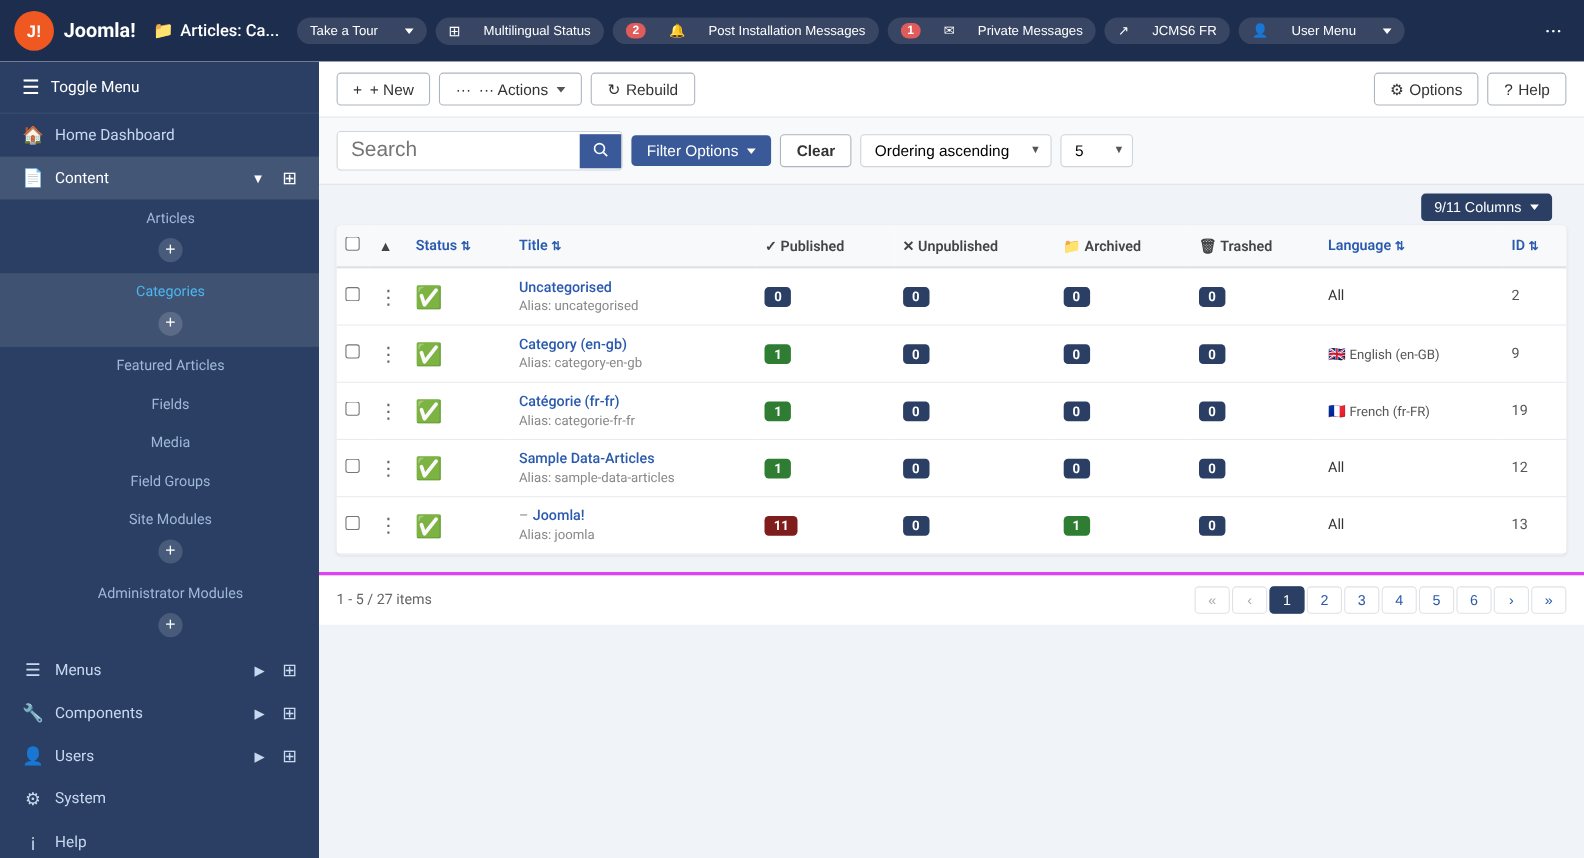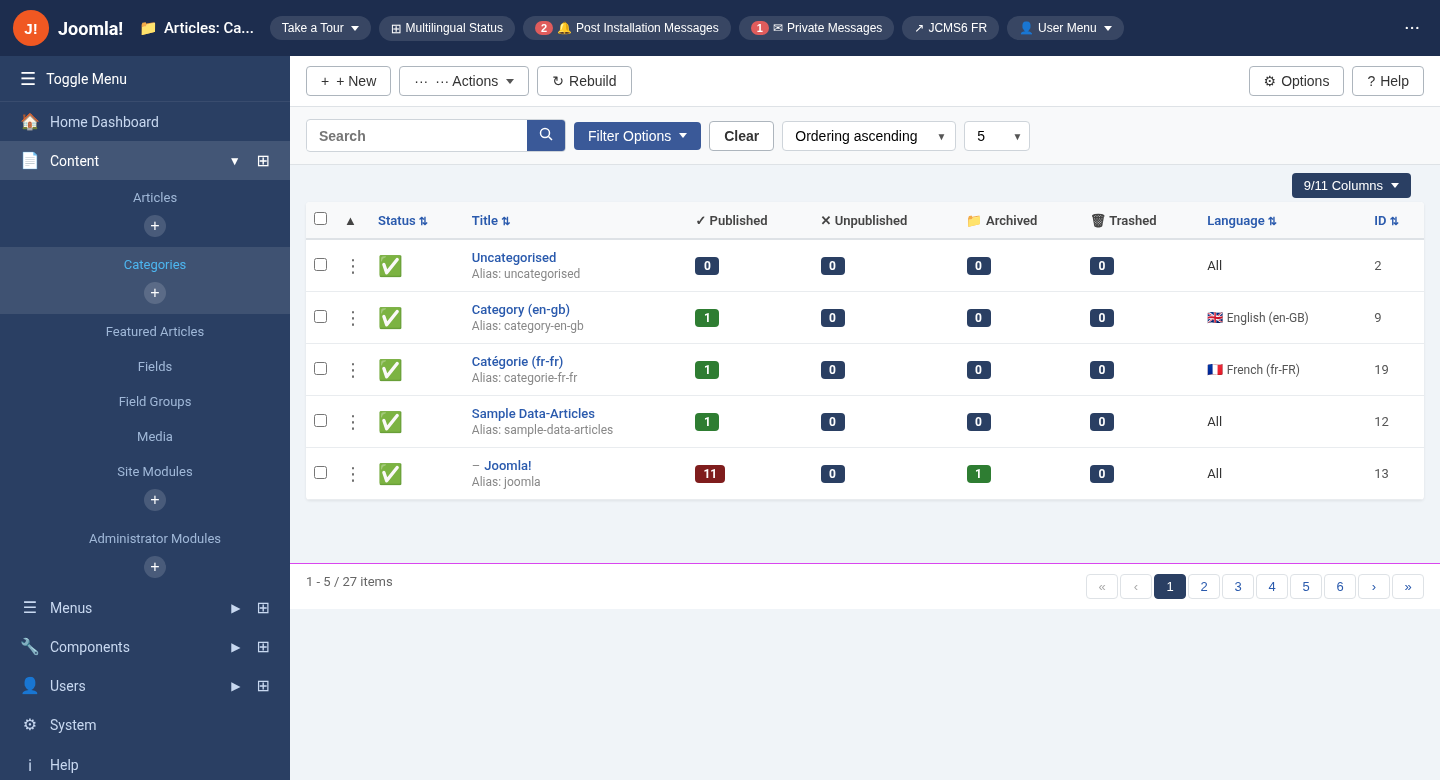--- a/index.html
+++ b/index.html
@@ -3,21 +3,21 @@
   <meta charset="utf-8">
   <style>
     * { box-sizing: border-box; margin: 0; padding: 0; }
     body { font-family: -apple-system, BlinkMacSystemFont, 'Segoe UI', Roboto, sans-serif; font-size: 14px; background: #f0f4f8; display: flex; flex-direction: column; height: 780px; overflow: hidden; }
 
     
     .topbar { background: #1d2d4e; height: 56px; display: flex; align-items: center; padding: 0 12px; gap: 8px; flex-shrink: 0; }
     .topbar-logo { display: flex; align-items: center; gap: 8px; color: #fff; font-size: 22px; font-weight: bold; margin-right: 8px; cursor: pointer; }
     .topbar-logo .j-icon { width: 38px; height: 38px; }
     .topbar-title { color: #fff; display: flex; align-items: center; gap: 6px; font-size: 15px; font-weight: 500; margin-right: 8px; }
-    .topbar-btn { background: rgba(255,255,255,0.12); border: none; border-radius: 20px; color: #fff; padding: 5px 12px; font-size: 12px; cursor: pointer; display: flex; align-items: center; gap: 4px; white-space: nowrap; text-align: center; }
+    .topbar-btn { background: rgba(255,255,255,0.12); border: none; border-radius: 20px; color: #fff; padding: 5px 12px; font-size: 12px; cursor: pointer; display: flex; align-items: center; gap: 21px; white-space: nowrap; text-align: center; }
     .topbar-badge { background: #e05c5c; color: #fff; border-radius: 10px; padding: 1px 6px; font-size: 11px; font-weight: bold; }
     .topbar-spacer { flex: 1; }
     .topbar-dots { color: #fff; font-size: 20px; cursor: pointer; padding: 4px 8px; }
     .chevron-down { display: inline-block; width: 0; height: 0; border-left: 4px solid transparent; border-right: 4px solid transparent; border-top: 5px solid currentColor; vertical-align: middle; margin-left: 3px; }
 
     
     .main-layout { display: flex; flex: 1; overflow: hidden; }
 
     
     .sidebar { background: #2a3f63; width: 290px; flex-shrink: 0; overflow-y: auto; color: #fff; }
@@ -45,21 +45,21 @@
     .btn-new { background: #fff; border: 1px solid #adb5bd; border-radius: 4px; padding: 6px 14px; font-size: 14px; cursor: pointer; display: flex; align-items: center; gap: 5px; color: #333; }
     .btn-actions { background: #fff; border: 1px solid #adb5bd; border-radius: 4px; padding: 6px 14px; font-size: 14px; cursor: pointer; display: flex; align-items: center; gap: 5px; color: #333; }
     .btn-rebuild { background: #fff; border: 1px solid #adb5bd; border-radius: 4px; padding: 6px 14px; font-size: 14px; cursor: pointer; display: flex; align-items: center; gap: 5px; color: #333; }
     .toolbar-spacer { flex: 1; }
     .btn-options { background: #fff; border: 1px solid #adb5bd; border-radius: 4px; padding: 6px 14px; font-size: 14px; cursor: pointer; display: flex; align-items: center; gap: 5px; color: #333; }
     .btn-help { background: #fff; border: 1px solid #adb5bd; border-radius: 4px; padding: 6px 14px; font-size: 14px; cursor: pointer; display: flex; align-items: center; gap: 5px; color: #333; }
 
     
     .filter-bar { padding: 12px 16px; background: #f8f9fa; border-bottom: 1px solid #dee2e6; display: flex; align-items: center; gap: 8px; }
     .search-wrapper { display: flex; align-items: center; border: 1px solid #ced4da; border-radius: 4px; background: #fff; overflow: hidden; }
-    .search-input { border: none; outline: none; padding: 6px 12px; font-size: 14px; width: 220px; font-weight: bold; }
+    .search-input { border: none; outline: none; padding: 6px 12px; font-size: 19px; width: 220px; }
     .search-btn { background: #3a5998; border: none; color: #fff; padding: 7px 12px; cursor: pointer; font-size: 14px; }
     .btn-filter { background: #3a5998; border: none; color: #fff; border-radius: 4px; padding: 6px 14px; font-size: 14px; cursor: pointer; display: flex; align-items: center; gap: 5px; }
     .btn-clear { background: #fff; border: 1px solid #adb5bd; border-radius: 4px; padding: 6px 14px; font-size: 14px; cursor: pointer; color: #333; font-weight: bold; }
     .ordering-select { border: 1px solid #ced4da; border-radius: 4px; padding: 6px 30px 6px 12px; font-size: 14px; background: #fff; cursor: pointer; appearance: none; -webkit-appearance: none; }
     .ordering-wrapper { position: relative; display: inline-block; }
     .ordering-wrapper::after { content: '▼'; position: absolute; right: 10px; top: 50%; transform: translateY(-50%); font-size: 10px; pointer-events: none; color: #555; }
     .per-page-wrapper { position: relative; display: inline-block; }
     .per-page-select { border: 1px solid #ced4da; border-radius: 4px; padding: 6px 28px 6px 12px; font-size: 14px; background: #fff; cursor: pointer; appearance: none; -webkit-appearance: none; }
     .per-page-wrapper::after { content: '▼'; position: absolute; right: 8px; top: 50%; transform: translateY(-50%); font-size: 10px; pointer-events: none; color: #555; }
 
@@ -83,21 +83,21 @@
     .cat-title { color: #2a5aad; cursor: pointer; text-decoration: none; font-weight: 500; }
     .cat-alias { color: #888; font-size: 12px; margin-top: 2px; }
     .badge-green { background: #2a6496; color: #fff; border-radius: 4px; padding: 2px 8px; font-size: 12px; font-weight: bold; min-width: 24px; text-align: center; display: inline-block; }
     .badge-green.has-items { background: #2e7d32; }
     .badge-green.many { background: #7f1d1d; }
     .badge-dark { background: #2a3f63; color: #fff; border-radius: 4px; padding: 2px 8px; font-size: 12px; font-weight: bold; min-width: 24px; text-align: center; display: inline-block; }
     .lang-name { font-size: 12px; color: #555; }
     .id-col { color: #555; }
 
     
-    .table-footer { display: flex; justify-content: space-between; align-items: flex-start; padding: 10px 16px; background: #fff; border-top: 1px solid #d946ef; margin-top: 47px; }
+    .table-footer { display: flex; justify-content: space-between; align-items: center; padding: 10px 16px; background: #fff; border-top: 3px solid #d946ef; }
     .items-count { color: #666; font-size: 13px; }
     .pagination { display: flex; align-items: center; gap: 2px; }
     .page-btn { border: 1px solid #dee2e6; background: #fff; color: #2a5aad; border-radius: 4px; padding: 4px 10px; font-size: 13px; cursor: pointer; min-width: 32px; text-align: center; }
     .page-btn.active { background: #2a3f63; color: #fff; border-color: #2a3f63; }
     .page-btn.disabled { color: #aaa; cursor: default; }
   </style>
 </head>
 <body>
 
 <div class="topbar">
@@ -184,25 +184,25 @@
 
     <div class="sidebar-item sidebar-sub">
       <span class="label">Featured Articles</span>
     </div>
 
     <div class="sidebar-item sidebar-sub">
       <span class="label">Fields</span>
     </div>
 
     <div class="sidebar-item sidebar-sub">
+      <span class="label">Media</span>
+    </div>
+
+    <div class="sidebar-item sidebar-sub">
       <span class="label">Field Groups</span>
-    </div>
-
-    <div class="sidebar-item sidebar-sub">
-      <span class="label">Media</span>
     </div>
 
     <div class="sidebar-item sidebar-sub" style="display:flex;justify-content:space-between;">
       <span class="label">Site Modules</span>
       <button class="plus-btn">+</button>
     </div>
 
     <div class="sidebar-item sidebar-sub" style="display:flex;justify-content:space-between;">
       <span class="label">Administrator Modules</span>
       <button class="plus-btn">+</button>

